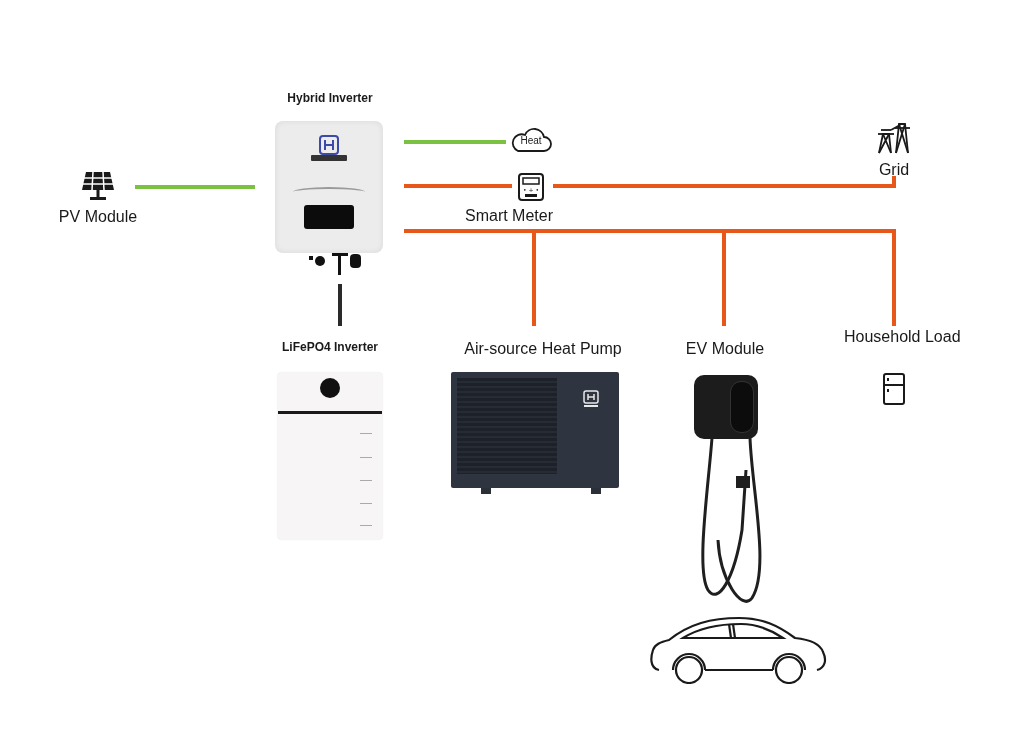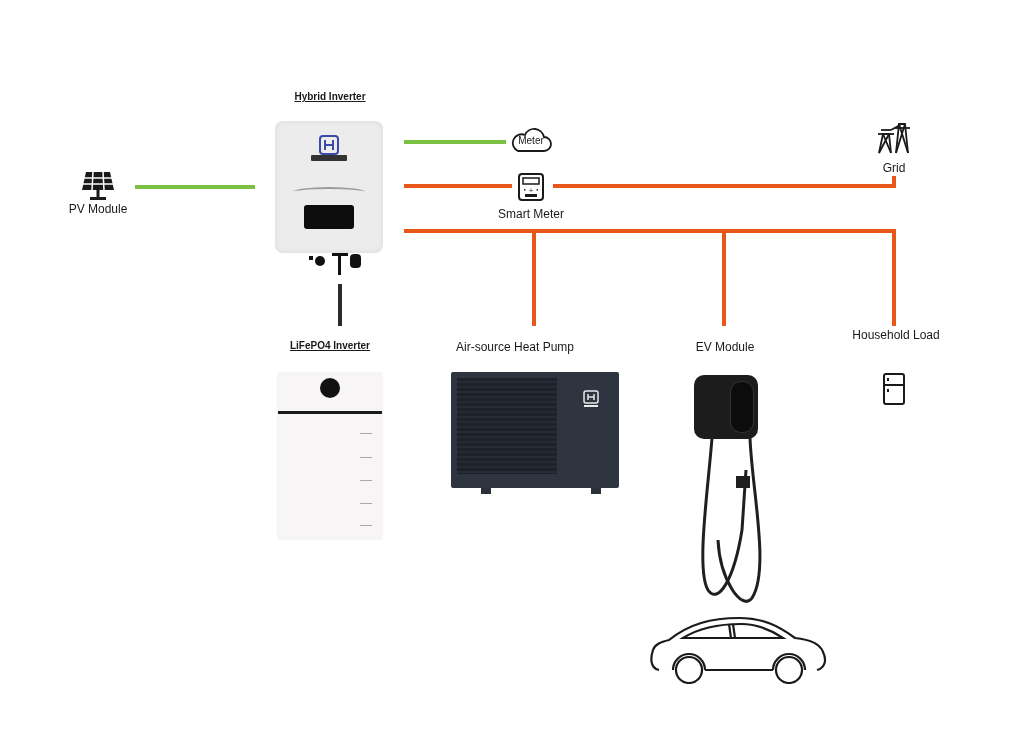--- a/index.html
+++ b/index.html
@@ -1,20 +1,20 @@
 <!DOCTYPE html>
 <html><head>
 <meta charset="utf-8">
 <style>
   html, body { margin: 0; padding: 0; background: #ffffff; }
   body { width: 1024px; height: 731px; position: relative; overflow: hidden;
          font-family: "Liberation Sans", "DejaVu Sans", sans-serif; color: #1a1a1a; }
   .abs { position: absolute; }
-  .label { position: absolute; font-size: 12px; white-space: nowrap; text-align: center; }
-  .label.bold { font-size: 10px; font-weight: bold; text-decoration: underline; }
+  .label { position: absolute; font-size: 16px; white-space: nowrap; text-align: center; }
+  .label.bold { font-size: 12px; font-weight: bold; }
   svg.wires { position: absolute; left: 0; top: 0; }
   
   .inverter { left: 275px; top: 121px; width: 108px; height: 132px; background: #ececec;
               border-radius: 8px; box-shadow: inset 0 0 6px rgba(0,0,0,0.08); }
   .inv-screen { position: absolute; left: 29px; top: 84px; width: 50px; height: 24px; background: #0c0c0c; border-radius: 3px; }
   .inv-arc { position: absolute; left: 18px; top: 66px; width: 72px; height: 8px; border-top: 2px solid #9a9a9a; border-radius: 50% 50% 0 0; }
   .inv-logo { position: absolute; left: 44px; top: 14px; width: 20px; height: 20px; }
   .inv-brand { position: absolute; left: 36px; top: 34px; width: 36px; height: 6px; background: #333; border-radius: 1px; }
   
   .battery { left: 278px; top: 373px; width: 104px; height: 166px; background: #f7f5f6; border-radius: 3px;
@@ -49,21 +49,21 @@
   <polygon points="6,2 30,2 34,20 2,20" fill="#1a1a1a"></polygon>
   <g stroke="#fff" stroke-width="1.5">
     <line x1="4" y1="8" x2="32" y2="8"></line>
       <line x1="3" y1="14" x2="33" y2="14"></line>
     <line x1="13" y1="2" x2="12" y2="20"></line>
       <line x1="23" y1="2" x2="24" y2="20"></line>
   </g>
   <rect x="16.5" y="20" width="3" height="8" fill="#1a1a1a"></rect>
   <rect x="10" y="27" width="16" height="3" fill="#1a1a1a"></rect>
 </svg>
-<div class="label" style="left:52px;top:202px;width:92px">PV Module</div>
+<div class="label" style="left:52px;top:208px;width:92px">PV Module</div>
 
 <div class="label bold" style="left:270px;top:91px;width:120px">Hybrid Inverter</div>
 <div class="abs inverter">
   <svg class="inv-logo" viewBox="0 0 20 20">
     <rect x="1" y="1" width="18" height="18" rx="3" fill="none" stroke="#3c4aa8" stroke-width="2"></rect>
     <path d="M6 5 v10 M14 5 v10 M6 10 h8" stroke="#3c4aa8" stroke-width="2"></path>
   </svg>
   <div class="inv-brand"></div>
   <div class="inv-arc"></div>
   <div class="inv-screen"></div>
@@ -72,29 +72,29 @@
   <circle cx="14" cy="11" r="5" fill="#111"></circle>
     <rect x="3" y="6" width="4" height="4" fill="#111"></rect>
   <rect x="26" y="3" width="16" height="3" fill="#111"></rect>
     <rect x="32" y="3" width="3" height="22" fill="#111"></rect>
   <rect x="44" y="4" width="11" height="14" rx="4" fill="#111"></rect>
 </svg>
 
 <svg class="abs" style="left:508px;top:126px" width="46" height="28" viewBox="0 0 46 28">
   <path d="M10 25 h26 a7 7 0 0 0 0 -14 a10 10 0 0 0 -19 -2 a8 8 0 0 0 -7 16 z" fill="#fff" stroke="#1a1a1a" stroke-width="1.8"></path>
 </svg>
-<div class="label" style="left:512px;top:135px;width:38px;font-size:10px">Meter</div>
+<div class="label" style="left:512px;top:135px;width:38px;font-size:10px">Heat</div>
 
 <svg class="abs" style="left:516px;top:172px" width="30" height="30" viewBox="0 0 30 30">
   <rect x="3" y="2" width="24" height="26" rx="3" fill="#fff" stroke="#1a1a1a" stroke-width="2"></rect>
   <rect x="7" y="6" width="16" height="6" fill="none" stroke="#1a1a1a" stroke-width="1.5"></rect>
   <text x="15" y="20" font-size="6" text-anchor="middle" fill="#1a1a1a" font-family="DejaVu Sans, sans-serif">• + •</text>
   <rect x="9" y="22" width="12" height="3" fill="#1a1a1a"></rect>
 </svg>
-<div class="label" style="left:486px;top:207px;width:90px">Smart Meter</div>
+<div class="label" style="left:464px;top:207px;width:90px">Smart Meter</div>
 
 <svg class="abs" style="left:876px;top:120px" width="36" height="34" viewBox="0 0 36 34">
   <g fill="none" stroke="#1a1a1a" stroke-width="1.8">
     <path d="M3 33 L7 14 L13 14 L15 33"></path>
       <path d="M7 14 L15 33 M13 14 L3 33"></path>
       <line x1="2" y1="14" x2="18" y2="14"></line>
       <line x1="5" y1="10" x2="15" y2="10"></line>
     <path d="M20 33 L23 4 L29 4 L32 33"></path>
       <path d="M23 4 L32 33 M29 4 L20 33"></path>
       <line x1="19" y1="8" x2="34" y2="8"></line>
@@ -107,21 +107,21 @@
 <div class="abs battery">
   <div class="bat-display"></div>
   <div class="bat-stripe"></div>
   <div class="bat-tick" style="top:60px"></div>
   <div class="bat-tick" style="top:84px"></div>
   <div class="bat-tick" style="top:107px"></div>
   <div class="bat-tick" style="top:130px"></div>
   <div class="bat-tick" style="top:152px"></div>
 </div>
 
-<div class="label" style="left:432px;top:340px;width:166px">Air-source Heat Pump</div>
+<div class="label" style="left:460px;top:340px;width:166px">Air-source Heat Pump</div>
 <div class="abs heatpump">
   <div class="hp-grille"></div>
   <svg class="hp-logo" viewBox="0 0 16 20">
     <rect x="1" y="1" width="14" height="12" rx="2" fill="none" stroke="#e8e8e8" stroke-width="1.5"></rect>
     <path d="M5 4 v6 M11 4 v6 M5 7 h6" stroke="#e8e8e8" stroke-width="1.5"></path>
     <rect x="1" y="15" width="14" height="2" fill="#e8e8e8"></rect>
   </svg>
   <div class="hp-foot" style="left:30px"></div>
   <div class="hp-foot" style="left:140px"></div>
 </div>

